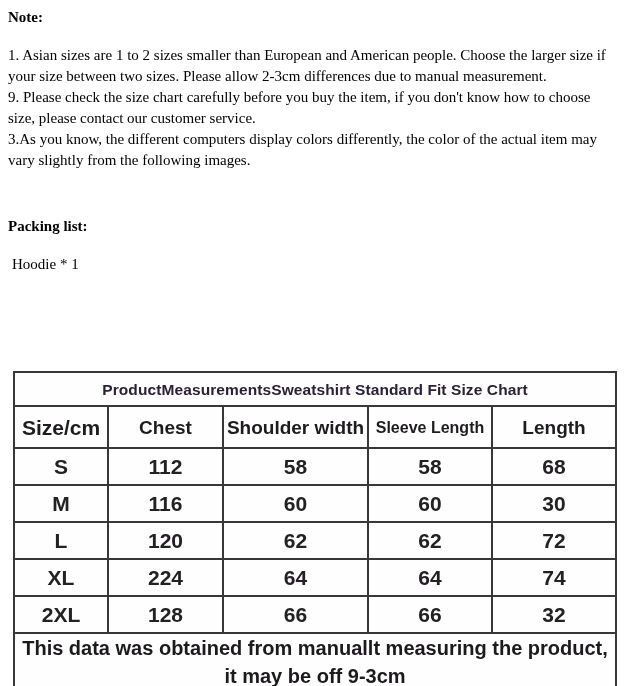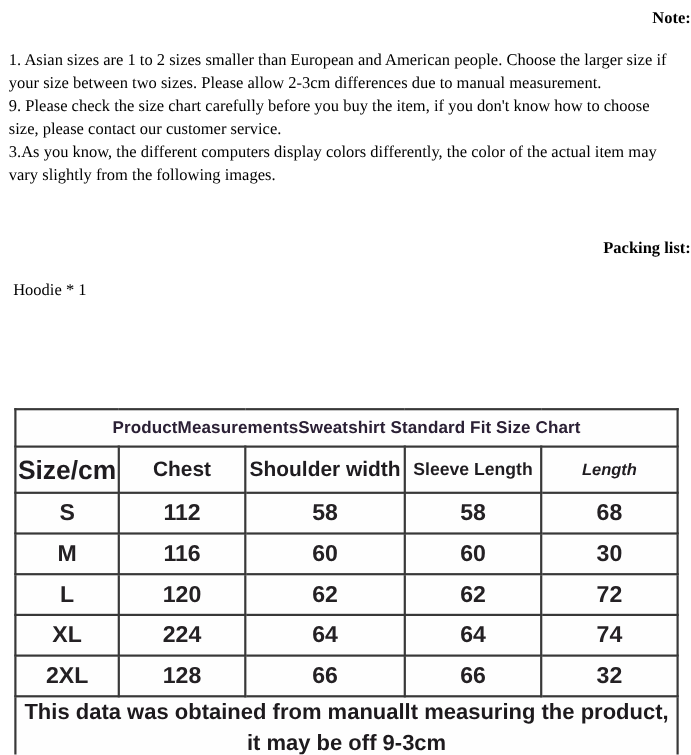--- a/index.html
+++ b/index.html
@@ -14,21 +14,20 @@
     width: 620px;
     padding: 7px 4px 0 8px;
     font-family: "Liberation Serif", "DejaVu Serif", serif;
     font-size: 15px;
     line-height: 21px;
     color: #000000;
   }
   .note-heading, .packing-heading {
     font-weight: bold;
     margin: 0 0 17px 0;
-    text-align: right;
   }
   .note-item {
     margin: 0;
     width: 612px;
   }
   .packing-heading {
     margin-top: 45px;
   }
   .packing-item {
     margin: 4px;
@@ -50,25 +49,25 @@
     overflow: hidden;
     white-space: nowrap;
   }
   tr.title-row td {
     height: 32px;
     font-size: 15.5px;
     color: #2b2035;
     letter-spacing: 0.1px;
   }
   tr.header-row td { height: 40px; }
-  td.h-size   { font-size: 24px; }
+  td.h-size   { font-size: 21px; }
   td.h-chest  { font-size: 19px; text-align: left; padding-left: 13px; }
   td.h-shoulder { font-size: 19px; text-align: left; padding-left: 10px; border-radius: 19px; }
   td.h-sleeve { font-size: 16px; text-align: left; padding-left: 10px; }
-  td.h-length { font-size: 15px; text-align: left; padding-left: 13px; font-style: italic; }
+  td.h-length { font-size: 19px; text-align: left; padding-left: 13px; }
   tr.data-row td {
     height: 35px;
     font-size: 21px;
     color: #242124;
   }
   tr.footer-row td {
     height: 56px;
     font-size: 20px;
     line-height: 28px;
     white-space: normal;

